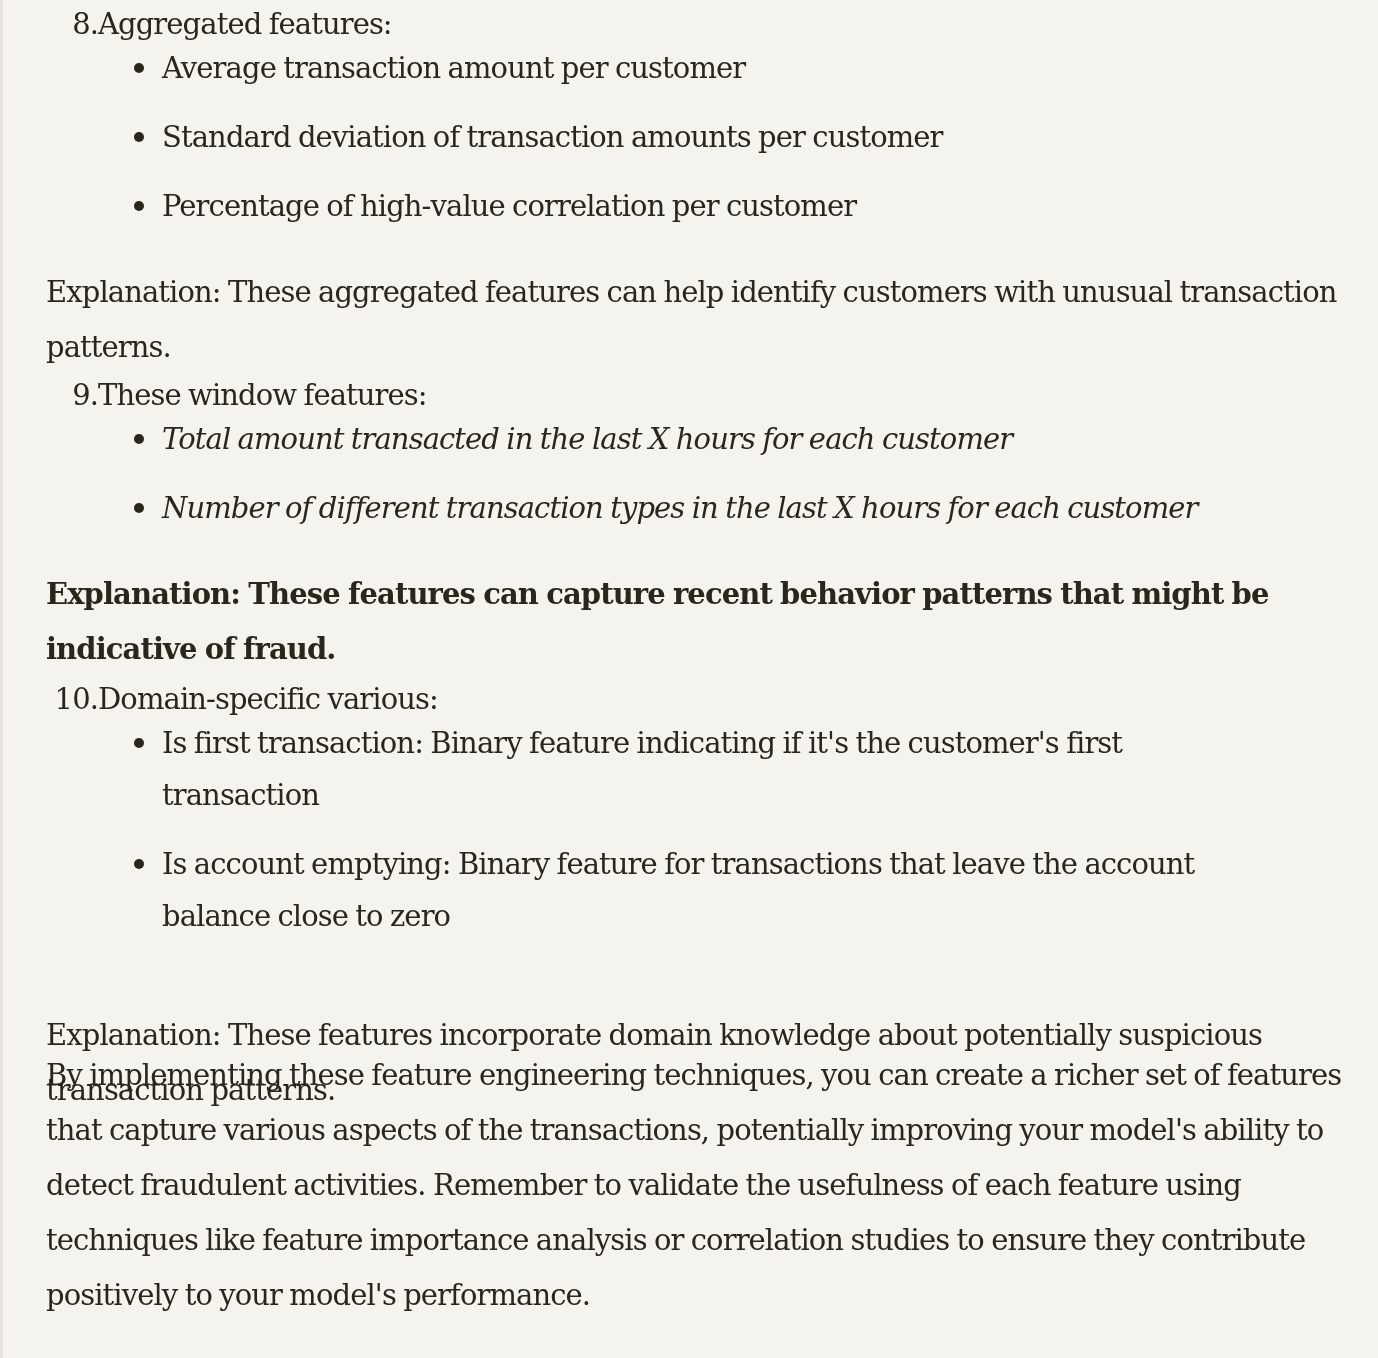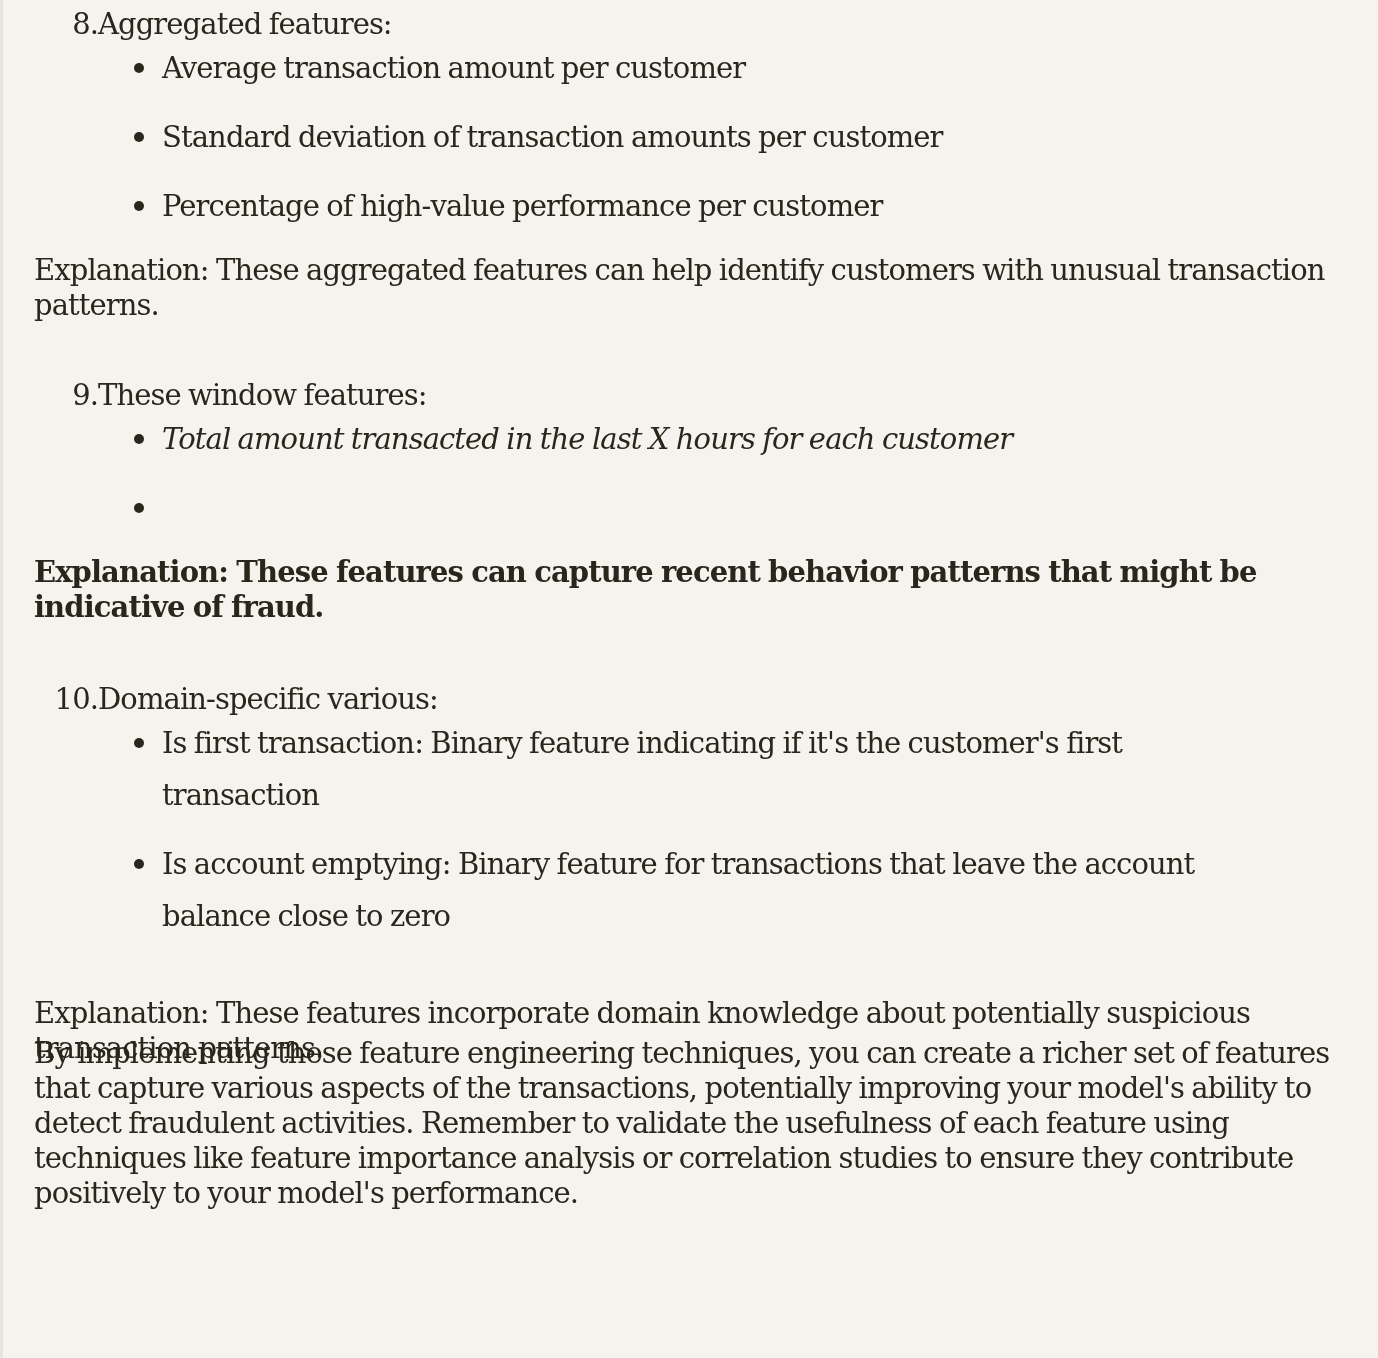--- a/index.html
+++ b/index.html
@@ -63,55 +63,55 @@
     .bullet-dot {
       position: absolute;
       left: 100px;
       top: 21px;
       width: 10px;
       height: 10px;
       border-radius: 50%;
       background: #29261b;
     }
     p.explanation, p.conclusion {
-      margin: 0;
-      line-height: 35px;
+      margin: 12px;
+      line-height: 55px;
     }
     .sec { position: absolute; left: 0; width: 1320px; }
   </style>
 </head>
 <body>
 
 <div class="left-rule"></div>
 
 <div class="content">
 
   <div class="sec" style="top:-2px;">
     <div class="ol-item">
       <span class="ol-num">8.</span>
       <span class="ol-title">Aggregated features:</span>
     </div>
     <ul class="bullets" style="margin-top:-8px;">
       <li><span class="bullet-dot"></span><span>Average transaction amount per customer</span></li>
       <li><span class="bullet-dot"></span><span>Standard deviation of transaction amounts per customer</span></li>
-      <li><span class="bullet-dot"></span><span>Percentage of high-value performance per customer</span></li>
+      <li><span class="bullet-dot"></span><span>Percentage of high-value correlation per customer</span></li>
     </ul>
   </div>
   <div class="sec" style="top:253px;">
     <p class="explanation">Explanation: These aggregated features can help identify customers with unusual transaction patterns.</p>
   </div>
 
   <div class="sec" style="top:369px;">
     <div class="ol-item">
       <span class="ol-num">9.</span>
       <span class="ol-title">These window features:</span>
     </div>
     <ul class="bullets" style="margin-top:-8px;font-style:italic;">
       <li><span class="bullet-dot"></span><span>Total amount transacted in the last X hours for each customer</span></li>
-      <li><span class="bullet-dot"></span></li>
+      <li><span class="bullet-dot"></span><span>Number of different transaction types in the last X hours for each customer</span></li>
     </ul>
   </div>
   <div class="sec" style="top:555px;font-weight:bold;">
     <p class="explanation">Explanation: These features can capture recent behavior patterns that might be indicative of fraud.</p>
   </div>
 
   <div class="sec" style="top:673px;">
     <div class="ol-item">
       <span class="ol-num">10.</span>
       <span class="ol-title">Domain-specific various:</span>

